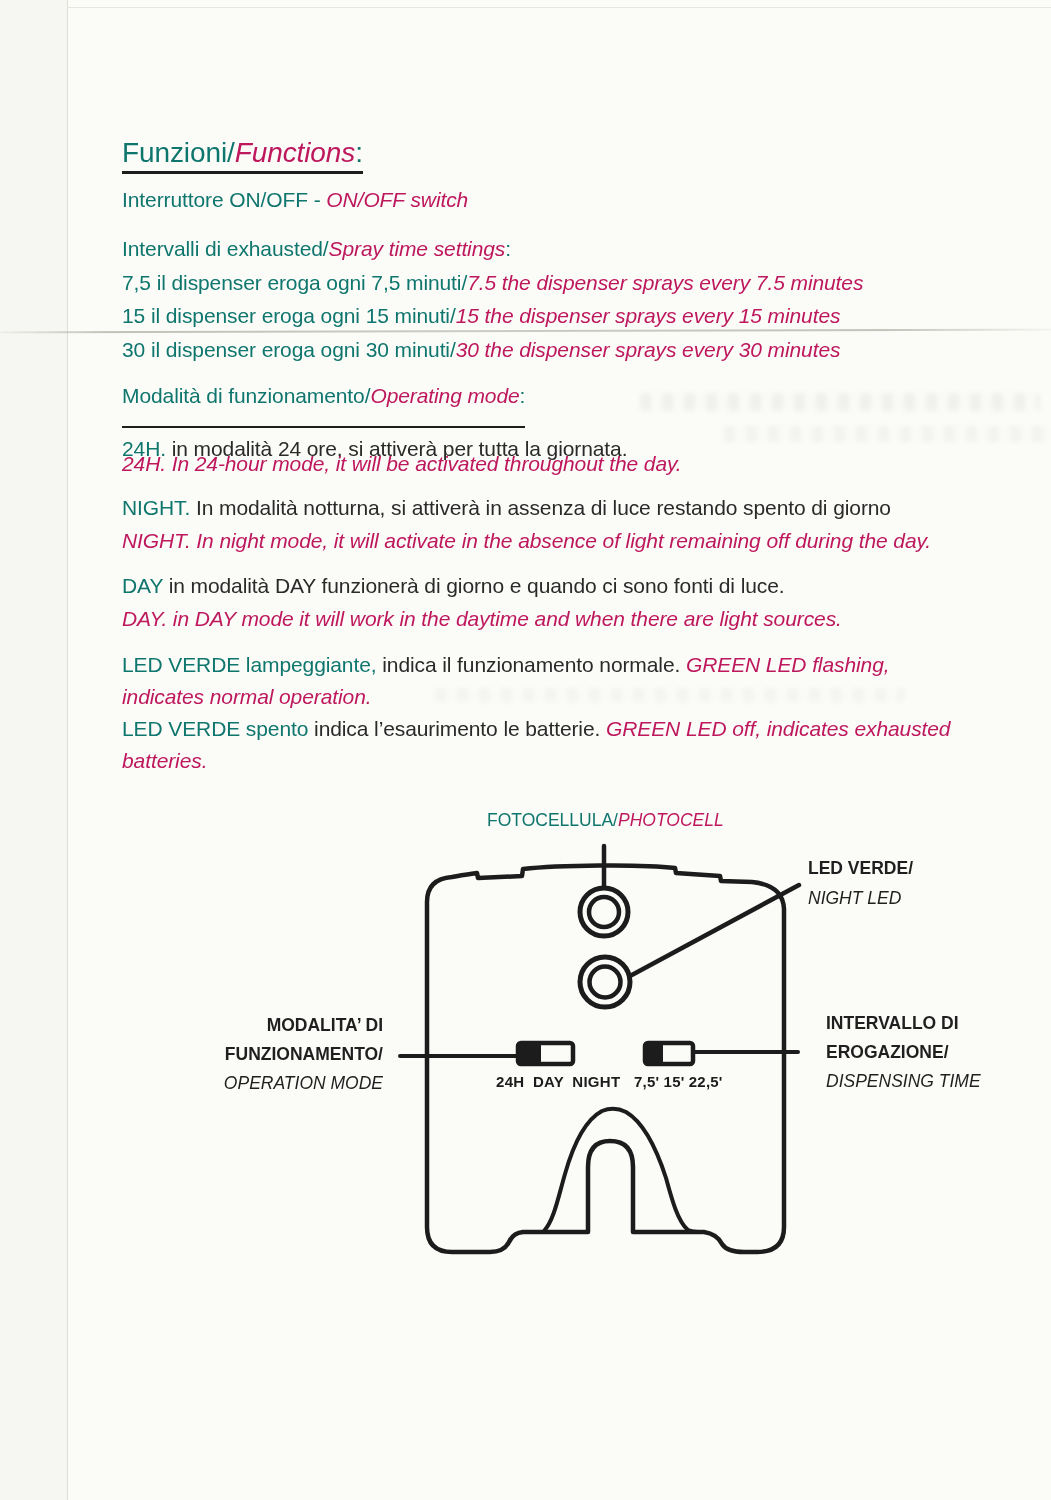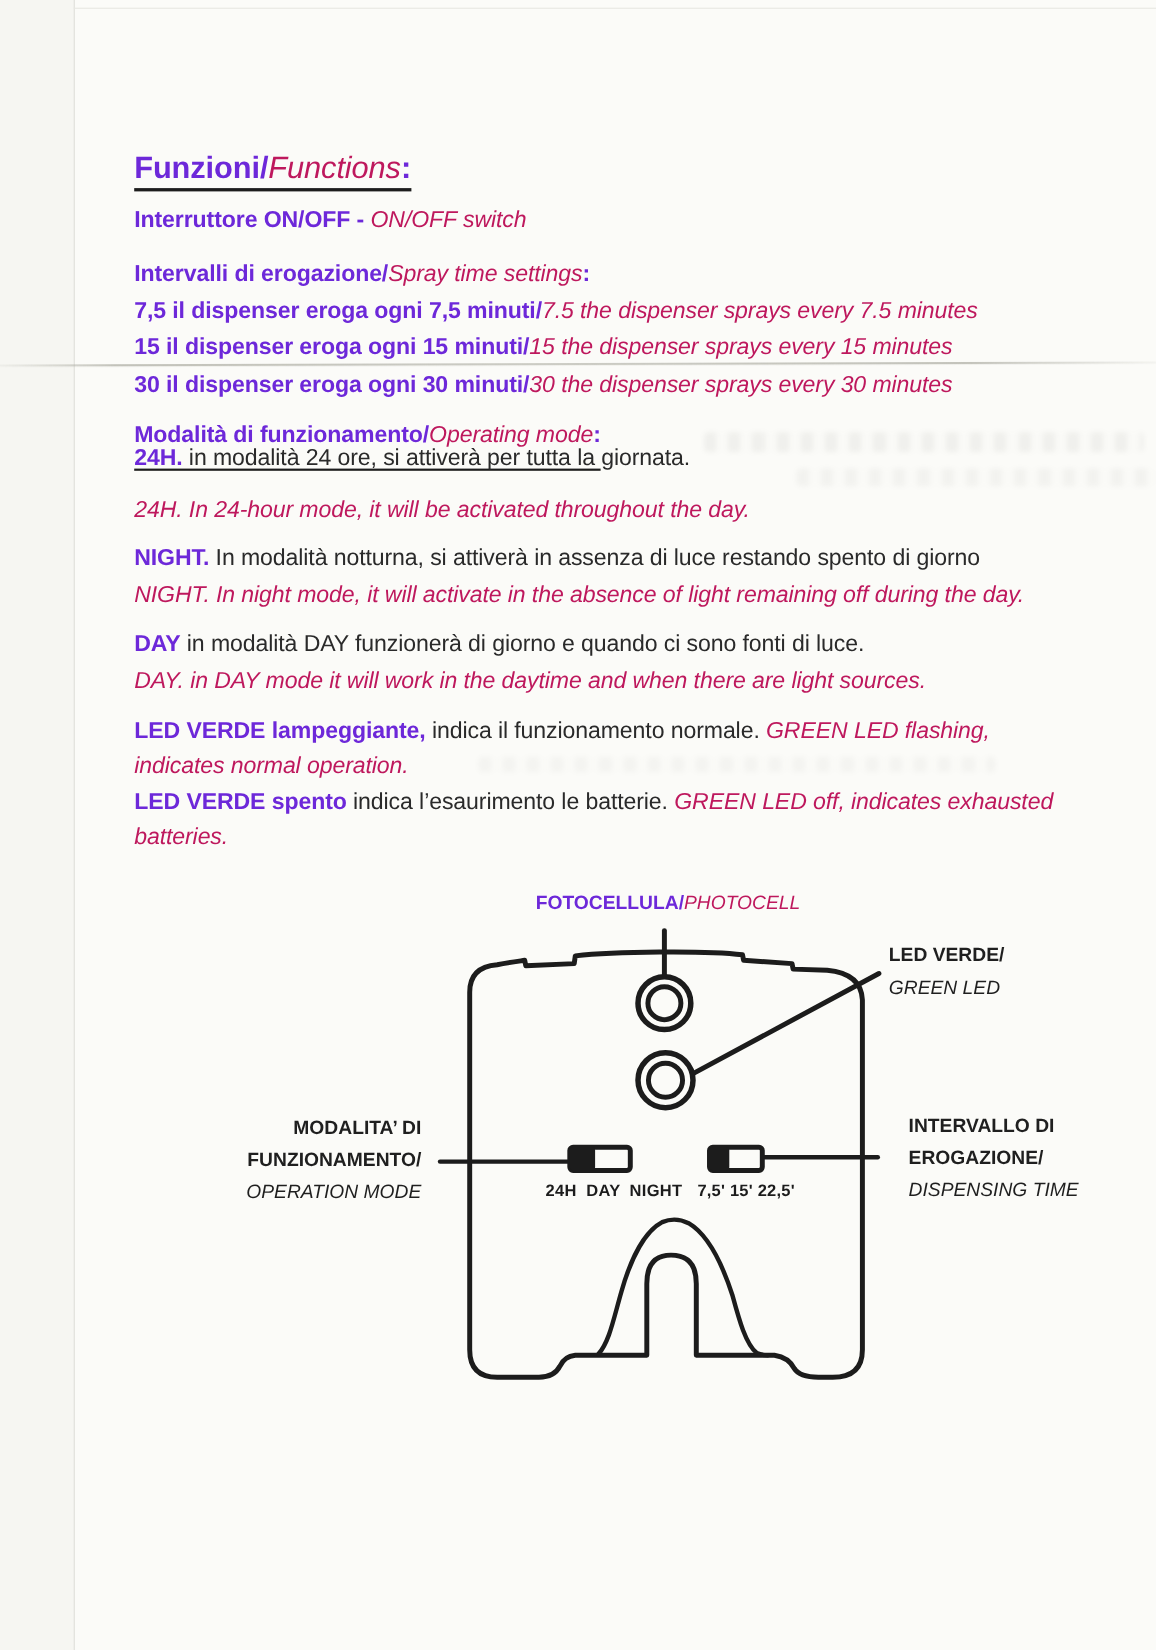--- a/index.html
+++ b/index.html
@@ -14,21 +14,21 @@
   .crease{position:absolute;left:0;top:330px;width:1051px;height:2px;
     background:linear-gradient(90deg, rgba(180,180,170,.12), rgba(172,172,162,.72) 10%,
       rgba(196,196,187,.85) 48%, rgba(168,168,158,.68) 84%, rgba(180,180,170,.1));
     transform:rotate(-0.15deg);filter:blur(.4px);}
   .ghost{position:absolute;filter:blur(2.6px);opacity:.34;border-radius:4px;
     background:repeating-linear-gradient(90deg, rgba(125,125,118,.26) 0 11px, rgba(125,125,118,.03) 11px 22px);}
   .line{position:absolute;left:122px;white-space:nowrap;font-size:21px;letter-spacing:-0.1px;color:#252525;}
   .title{font-size:28px;}
   .uwrap{display:inline-block;border-bottom:3px solid #1d1d1d;padding-bottom:2px;}
   .uwrap.u2{border-bottom-width:2.5px;padding-bottom:18px;}
-  .sg-b{font-weight:700;color:#6d28d9;}
+  .sg-b{font-weight:400;color:#0f766e;}
   .sg-i{font-style:italic;color:#be185d;}
   .sg-r{color:#2a2a2a;}
   .dlabel{position:absolute;font-size:17.5px;line-height:29px;color:#1f1f1f;white-space:nowrap;}
   .dlabel .b{font-weight:700;}
   .dlabel .i{font-style:italic;}
   .dlabel.right{text-align:right;}
   svg .ink{stroke:#1c1c1c;fill:none;stroke-linecap:round;stroke-linejoin:round;}
   svg text{font-family:"Liberation Sans", sans-serif;fill:#1c1c1c;font-weight:700;}
 </style>
 </head>
@@ -37,43 +37,43 @@
 <div class="scanner-margin"></div>
 <div class="paper-top-edge"></div>
 <div class="crease"></div>
 <div class="ghost" style="left:640px;top:393px;width:400px;height:18px;"></div>
 <div class="ghost" style="left:724px;top:426px;width:327px;height:16px;opacity:.26;"></div>
 <div class="ghost" style="left:435px;top:688px;width:470px;height:14px;opacity:.22;"></div>
 
 <div class="line title" style="top:137px;"><span class="uwrap u1"><span class="sg-b">Funzioni/</span><span class="sg-i">Functions</span><span class="sg-b">:</span></span></div>
 
 <div class="line" style="top:188px;"><span class="sg-b">Interruttore ON/OFF - </span><span class="sg-i">ON/OFF switch</span></div>
-<div class="line" style="top:237px;"><span class="sg-b">Intervalli di erogazione/</span><span class="sg-i">Spray time settings</span><span class="sg-b">:</span></div>
+<div class="line" style="top:237px;"><span class="sg-b">Intervalli di exhausted/</span><span class="sg-i">Spray time settings</span><span class="sg-b">:</span></div>
 <div class="line" style="top:271px;"><span class="sg-b">7,5 il dispenser eroga ogni 7,5 minuti/</span><span class="sg-i">7.5 the dispenser sprays every 7.5 minutes</span></div>
 <div class="line" style="top:304px;"><span class="sg-b">15 il dispenser eroga ogni 15 minuti/</span><span class="sg-i">15 the dispenser sprays every 15 minutes</span></div>
 <div class="line" style="top:338px;"><span class="sg-b">30 il dispenser eroga ogni 30 minuti/</span><span class="sg-i">30 the dispenser sprays every 30 minutes</span></div>
 
 <div class="line" style="top:384px;"><span class="uwrap u2"><span class="sg-b">Modalità di funzionamento/</span><span class="sg-i">Operating mode</span><span class="sg-b">:</span></span></div>
 
-<div class="line" style="top:405px;"><span class="sg-b">24H.</span><span class="sg-r"> in modalità 24 ore, si attiverà per tutta la giornata.</span></div>
+<div class="line" style="top:437px;"><span class="sg-b">24H.</span><span class="sg-r"> in modalità 24 ore, si attiverà per tutta la giornata.</span></div>
 <div class="line" style="top:452px;"><span class="sg-i">24H. In 24-hour mode, it will be activated throughout the day.</span></div>
 <div class="line" style="top:496px;"><span class="sg-b">NIGHT.</span><span class="sg-r"> In modalità notturna, si attiverà in assenza di luce restando spento di giorno</span></div>
 <div class="line" style="top:529px;"><span class="sg-i">NIGHT. In night mode, it will activate in the absence of light remaining off during the day.</span></div>
 <div class="line" style="top:574px;"><span class="sg-b">DAY</span><span class="sg-r"> in modalità DAY funzionerà di giorno e quando ci sono fonti di luce.</span></div>
 <div class="line" style="top:607px;"><span class="sg-i">DAY. in DAY mode it will work in the daytime and when there are light sources.</span></div>
 <div class="line" style="top:653px;"><span class="sg-b">LED VERDE lampeggiante,</span><span class="sg-r"> indica il funzionamento normale. </span><span class="sg-i">GREEN LED flashing,</span></div>
 <div class="line" style="top:685px;"><span class="sg-i">indicates normal operation.</span></div>
 <div class="line" style="top:717px;"><span class="sg-b">LED VERDE spento</span><span class="sg-r"> indica l’esaurimento le batterie. </span><span class="sg-i">GREEN LED off, indicates exhausted</span></div>
 <div class="line" style="top:749px;"><span class="sg-i">batteries.</span></div>
 
 <div class="dlabel" style="left:487px;top:806px;"><span class="sg-b">FOTOCELLULA/</span><span class="sg-i">PHOTOCELL</span></div>
 
 <div class="dlabel" style="left:808px;top:853px;line-height:30px;">
   <div class="b">LED VERDE/</div>
-  <div class="i">GREEN LED</div>
+  <div class="i">NIGHT LED</div>
 </div>
 
 <div class="dlabel right" style="left:168px;top:1011px;width:215px;">
   <div class="b">MODALITA’ DI</div>
   <div class="b">FUNZIONAMENTO/</div>
   <div class="i">OPERATION MODE</div>
 </div>
 
 <div class="dlabel" style="left:826px;top:1009px;">
   <div class="b">INTERVALLO DI</div>

